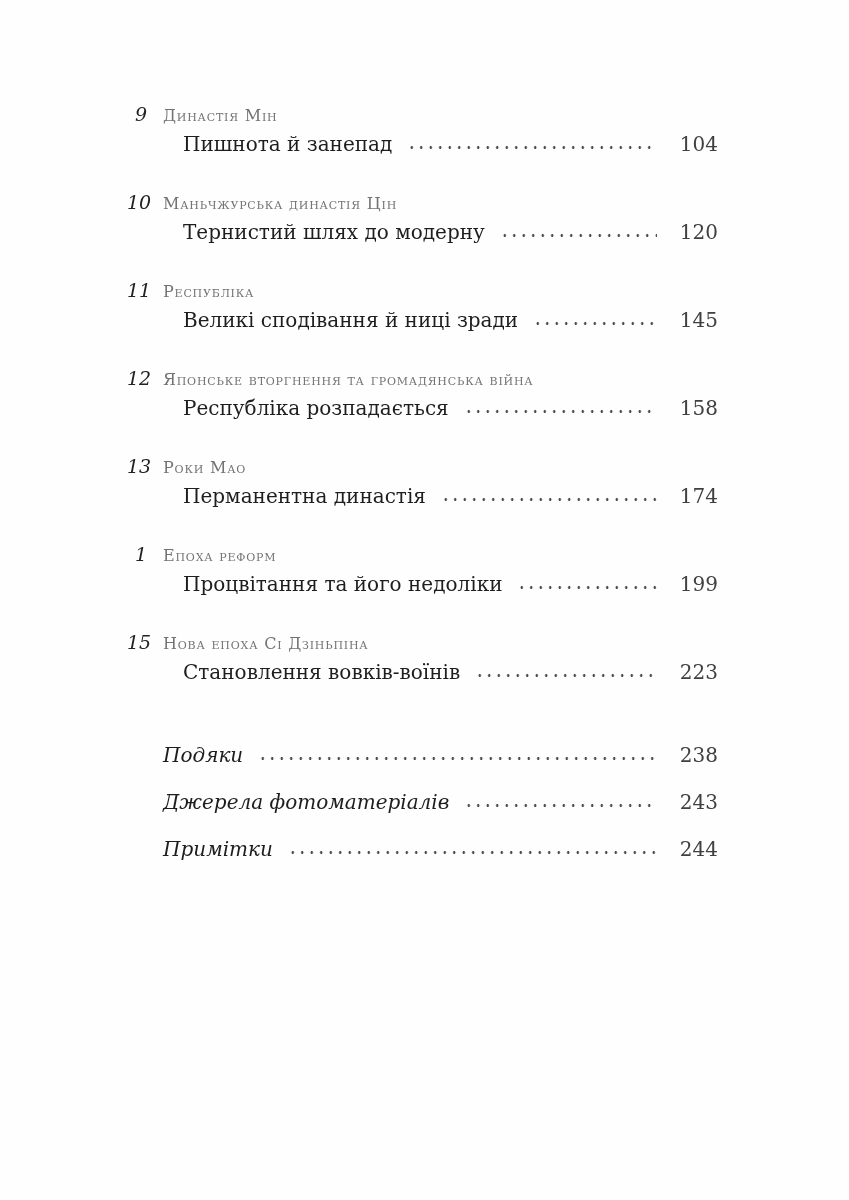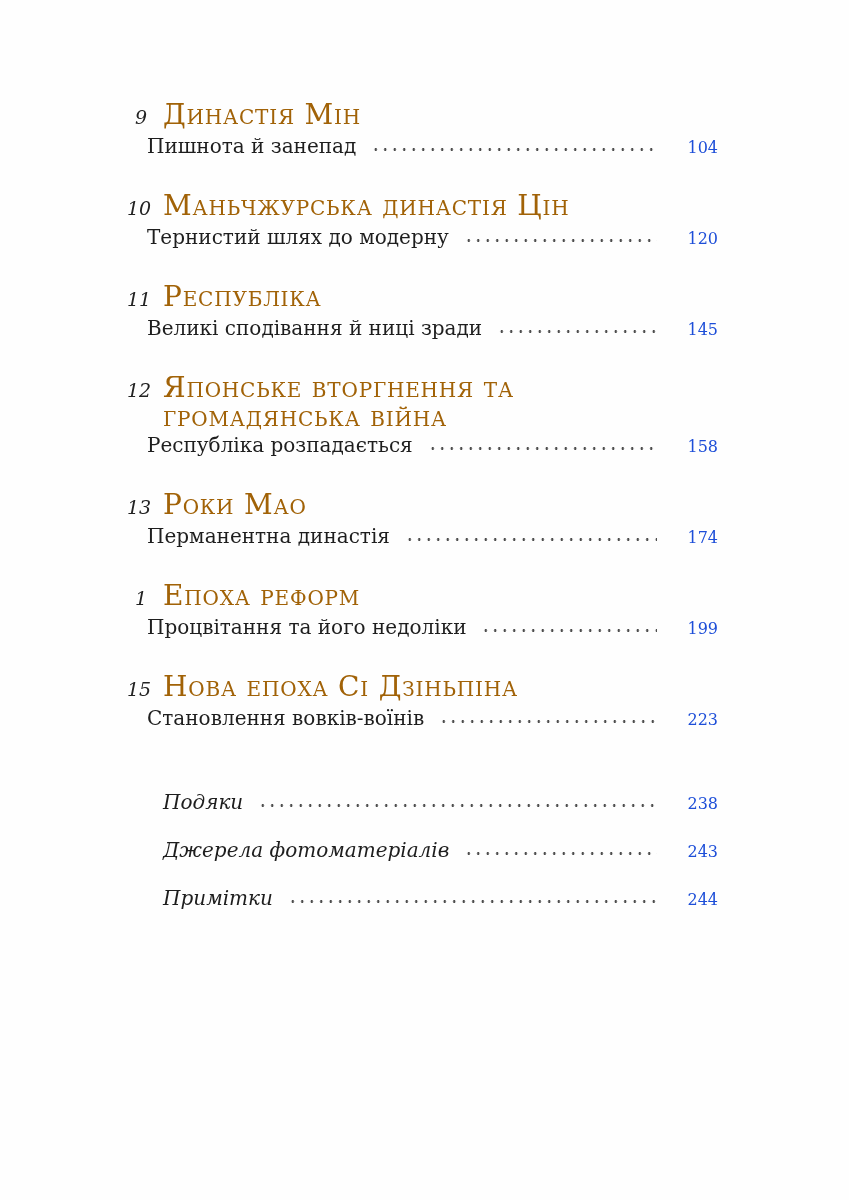--- a/index.html
+++ b/index.html
@@ -33,51 +33,51 @@
     width: 20px;
     flex: 0 0 20px;
     text-align: right;
     font-style: italic;
     font-size: 19px;
     margin-right: 16px;
     color: #222;
   }
   .chapter-title {
     font-variant: small-caps;
-    font-size: 28px;
+    font-size: 16px;
     letter-spacing: 0.8px;
-    color: #a16207;
+    color: #737373;
   }
   .sub-row {
     display: flex;
     align-items: baseline;
     line-height: 29px;
-    margin-left: 20px;
+    margin-left: 56px;
     justify-content: flex-end;
   }
   .sub-text {
     font-size: 20px;
     white-space: nowrap;
     color: #1e1e1e;
   }
   .leader {
     flex: 1 1 auto;
     height: 7px;
     margin: 0 21px 0 15px;
     background-image: radial-gradient(circle, #4d4d4d 1.2px, rgba(0,0,0,0) 1.5px);
     background-size: 9.5px 7px;
     background-repeat: repeat-x;
     background-position: 0 0;
   }
   .page-num {
     flex: 0 0 auto;
     min-width: 40px;
     text-align: right;
-    font-size: 16px;
-    color: #1d4ed8;
+    font-size: 20px;
+    color: #404040;
   }
   .backmatter {
     margin-top: 54px;
   }
   .back-row {
     display: flex;
     align-items: baseline;
     line-height: 29px;
     margin-bottom: 18px;
     margin-left: 36px;

